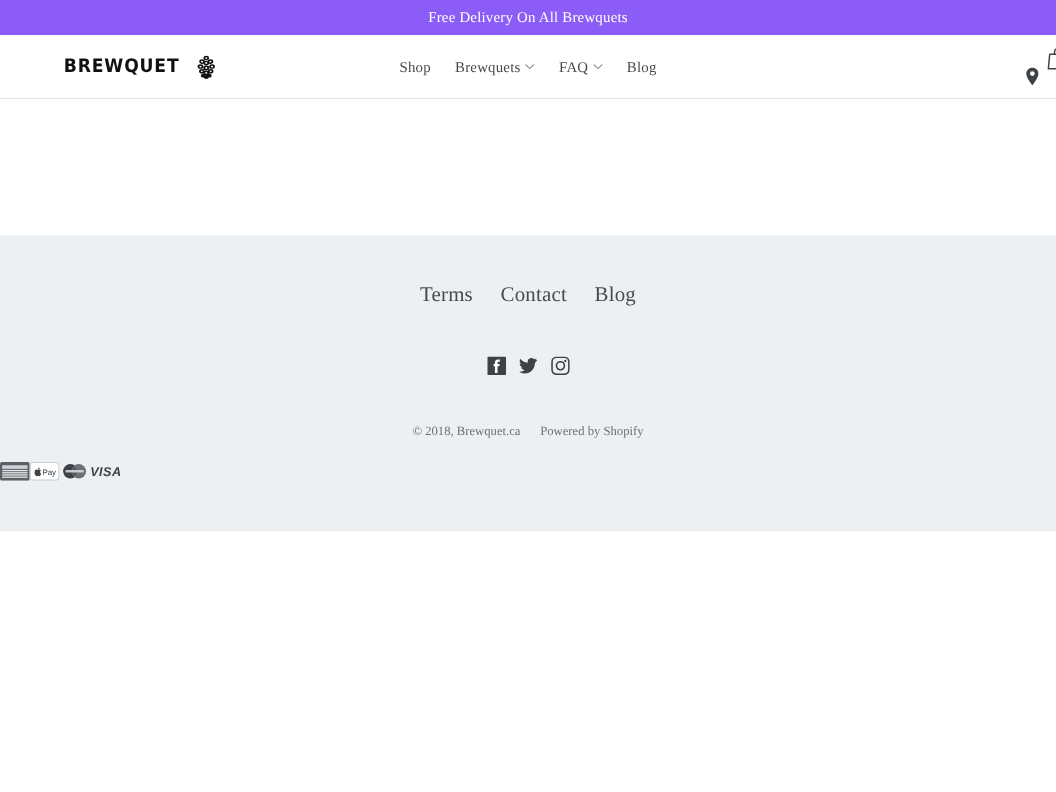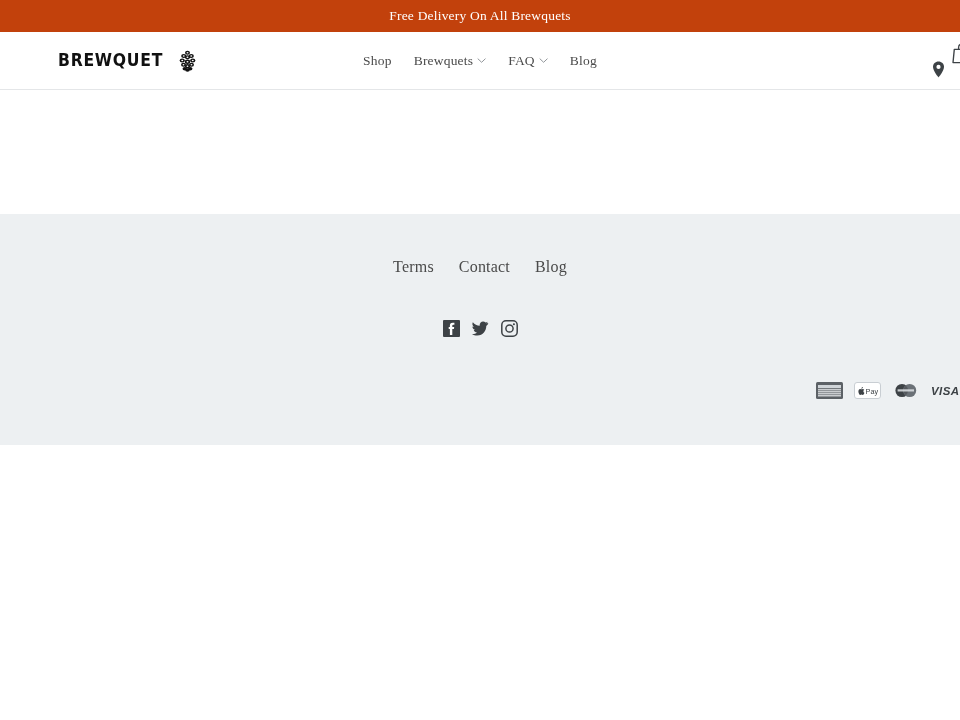--- a/index.html
+++ b/index.html
@@ -9,21 +9,21 @@
     width: 960px;
     height: 720px;
     background: #ffffff;
     font-family: "Liberation Serif", "DejaVu Serif", serif;
     -webkit-font-smoothing: antialiased;
   }
 
   
   .announcement-bar {
     height: 32px;
-    background: #c2410c;
+    background: #8b5cf6;
     color: #ffffff;
     display: flex;
     align-items: center;
     justify-content: center;
   }
   .announcement-text {
     font-size: 13.5px;
     letter-spacing: 0.2px;
     color: #ffffff;
   }
@@ -113,21 +113,21 @@
     padding: 44px 0 46px;
     text-align: center;
   }
   .footer-nav {
     display: flex;
     justify-content: center;
     gap: 25px;
     margin-bottom: 44px;
   }
   .footer-link {
-    font-size: 16px;
+    font-size: 19px;
     color: #4a4a4a;
     text-decoration: none;
     letter-spacing: 0.2px;
   }
   .social-row {
     display: flex;
     justify-content: center;
     align-items: center;
     gap: 12px;
     margin-bottom: 45px;
@@ -141,23 +141,22 @@
     gap: 18px;
     margin-bottom: 22px;
     font-size: 11.5px;
     color: #6b7177;
   }
   .copyright-row a { color: #6b7177; text-decoration: none; }
   .copy-seg { white-space: nowrap; }
 
   .payment-row {
     display: flex;
-    justify-content: flex-end;
-    align-items: center;
-    gap: 11px;
+    justify-content: flex-start;
+    align-items: center;
   }
   .pay-icon { height: 17px; display: block; }
 </style>
 </head>
 <body>
 
 <div class="announcement-bar">
   <span class="announcement-text">Free Delivery On All Brewquets</span>
 </div>
 
@@ -261,20 +260,24 @@
     </a>
     <a href="#">
       <svg class="social-icon" viewBox="0 0 17 17" aria-hidden="true">
         <rect x="0.8" y="0.8" width="15.4" height="15.4" rx="4.2" fill="none" stroke="#3d4246" stroke-width="1.5"></rect>
         <circle cx="8.5" cy="8.5" r="3.6" fill="none" stroke="#3d4246" stroke-width="1.5"></circle>
         <circle cx="12.9" cy="4.2" r="1.05" fill="#3d4246"></circle>
       </svg>
     </a>
   </div>
 
+  <div class="copyright-row">
+    <span class="copy-seg">© 2018, Brewquet.ca</span>
+    <a class="copy-seg" href="#">Powered by Shopify</a>
+  </div>
 
   <div class="payment-row">
     <span>
       <svg class="pay-icon" viewBox="0 0 27 17" width="27" height="17" aria-hidden="true">
         <rect width="27" height="17" rx="1.5" fill="#5c6166"></rect>
         <rect x="2" y="3" width="23" height="3.2" fill="#cfd4d8"></rect>
         <rect x="2" y="7.2" width="23" height="1.2" fill="#e4e7e9"></rect>
         <rect x="2" y="9.2" width="23" height="1.2" fill="#e4e7e9"></rect>
         <rect x="2" y="11.2" width="23" height="1.2" fill="#e4e7e9"></rect>
         <rect x="2" y="13.2" width="23" height="1.2" fill="#e4e7e9"></rect>

